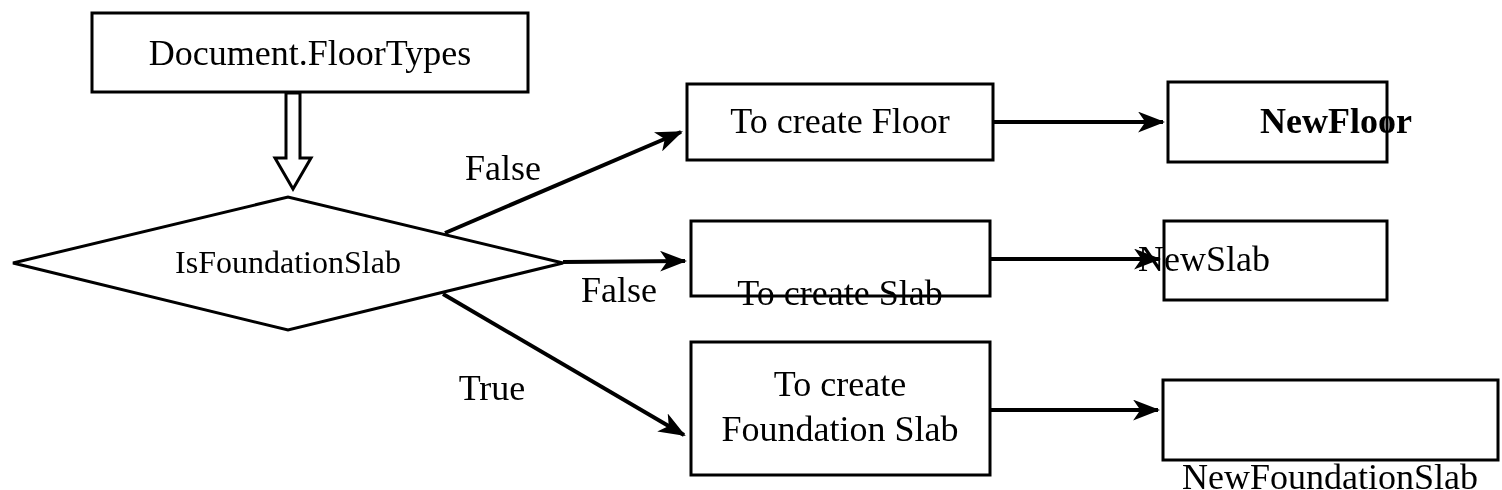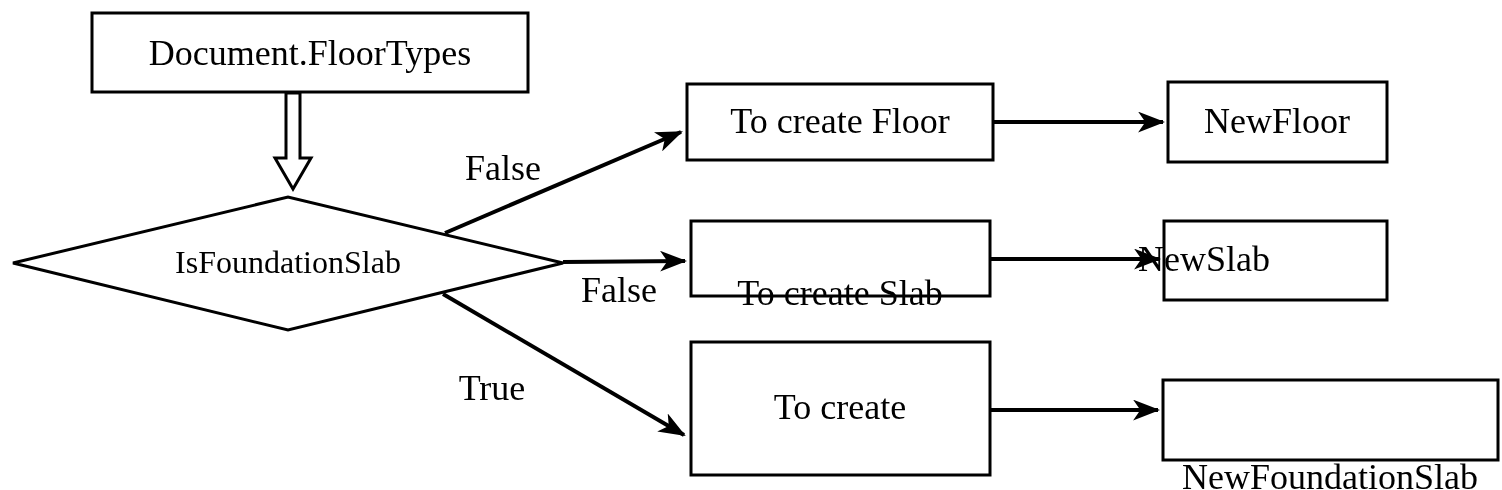--- a/index.html
+++ b/index.html
@@ -59,28 +59,29 @@
     <line x1="991" y1="259" x2="1159" y2="259" stroke="#000000" stroke-width="4" marker-end="url(#arrowhead)"></line>
     <line x1="991" y1="410" x2="1158" y2="410" stroke="#000000" stroke-width="4" marker-end="url(#arrowhead)"></line>
   </svg>
 
   <div class="lbl lbl-diamond" style="left:288px; top:262px;">IsFoundationSlab</div>
 
   <div class="lbl" style="left:310px; top:53px;">Document.FloorTypes</div>
 
   <div class="lbl" style="left:840px; top:121px;font-family:Liberation Serif, serif;">To create Floor</div>
 
-  <div class="lbl" style="left:1277px; top:121px;">NewFloor</div>
+  <div class="lbl" style="left:1336px; top:121px;font-weight:bold;">NewFloor</div>
 
   <div class="lbl" style="left:840px; top:257px;margin-top:36px;">To create Slab</div>
 
   <div class="lbl" style="left:1204px; top:259px;">NewSlab</div>
 
   <div class="lbl lbl-multiline" style="left:840px; top:407px;">
     <div>To create</div>
+    <div>Foundation Slab</div>
   </div>
 
   <div class="lbl" style="left:1330px; top:429px;margin-top:48px;">NewFoundationSlab</div>
 
   <div class="lbl" style="left:503px; top:168px;">False</div>
 
   <div class="lbl" style="left:619px; top:290px;">False</div>
 
   <div class="lbl" style="left:492px; top:388px;text-align:center;">True</div>
 

